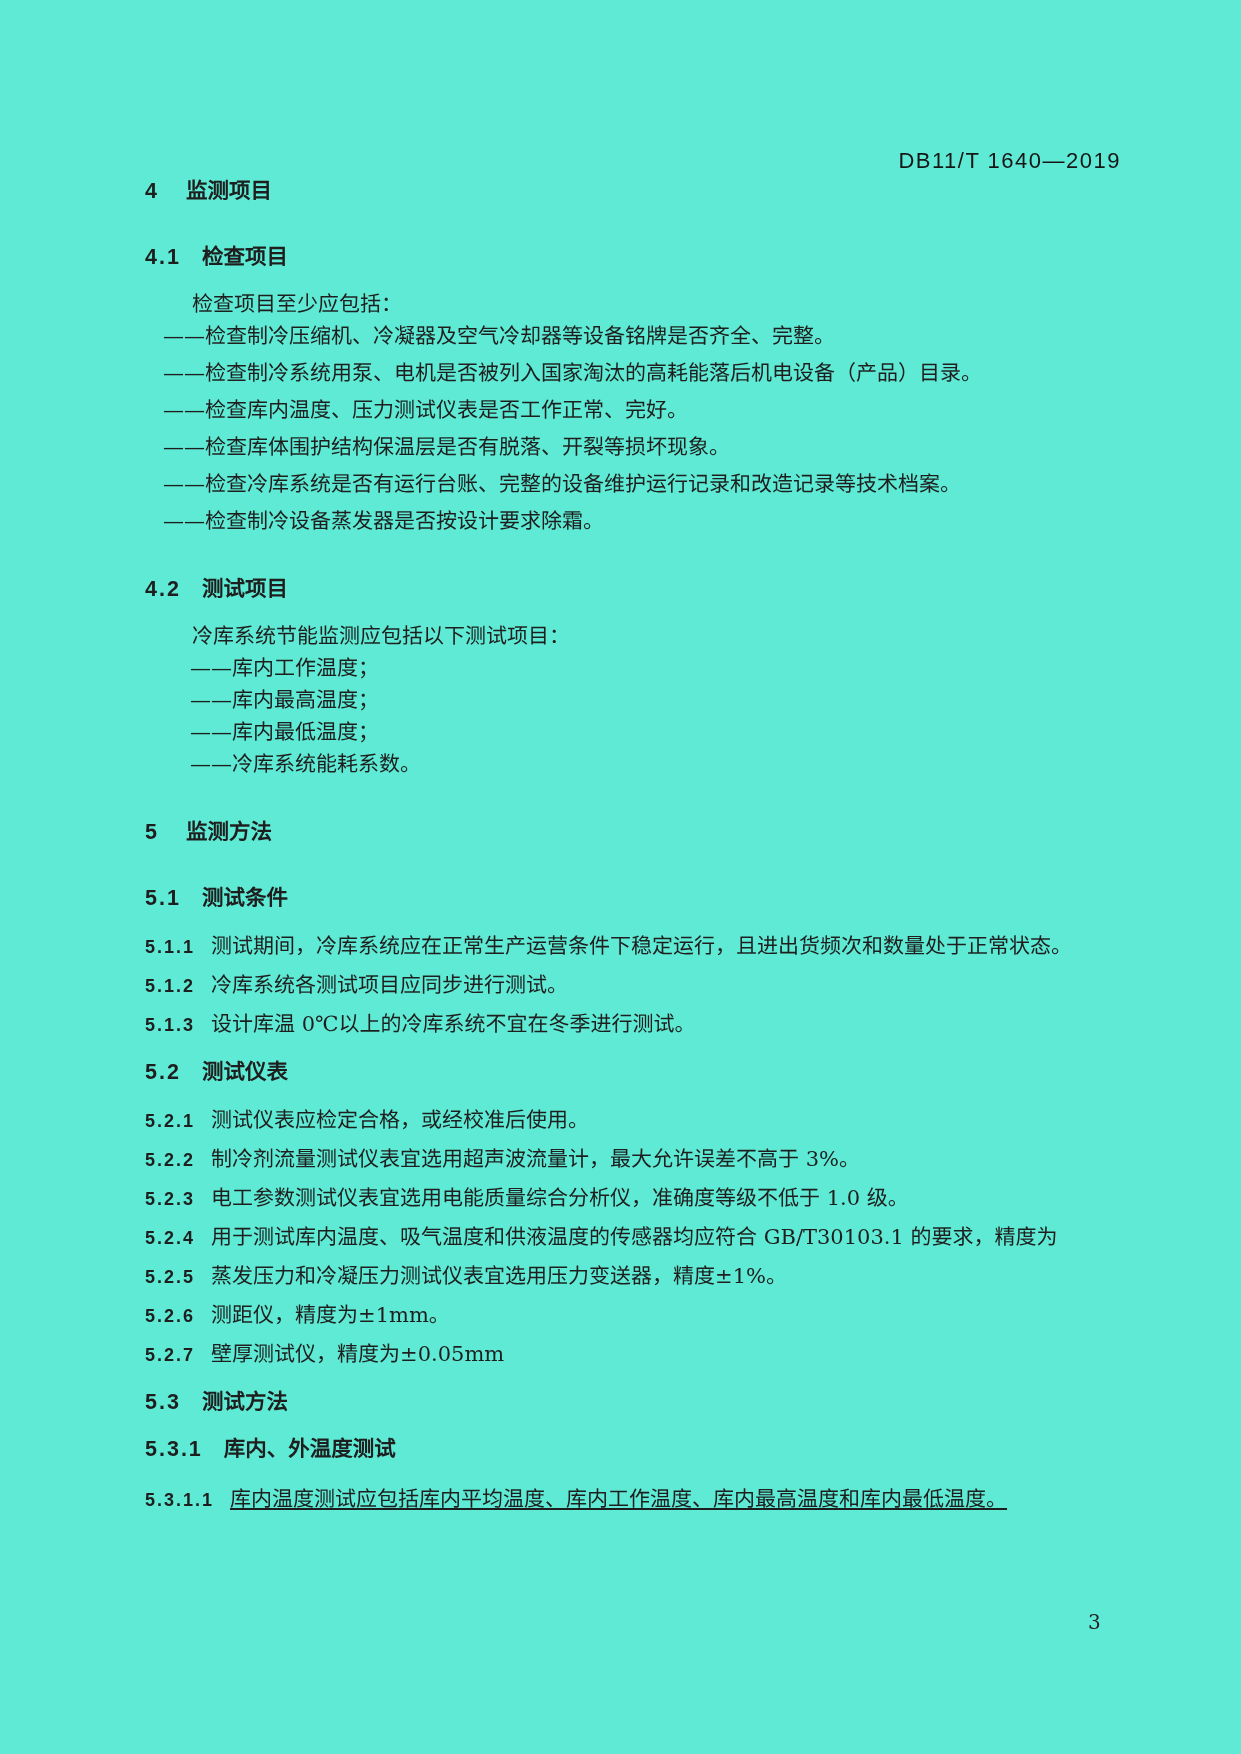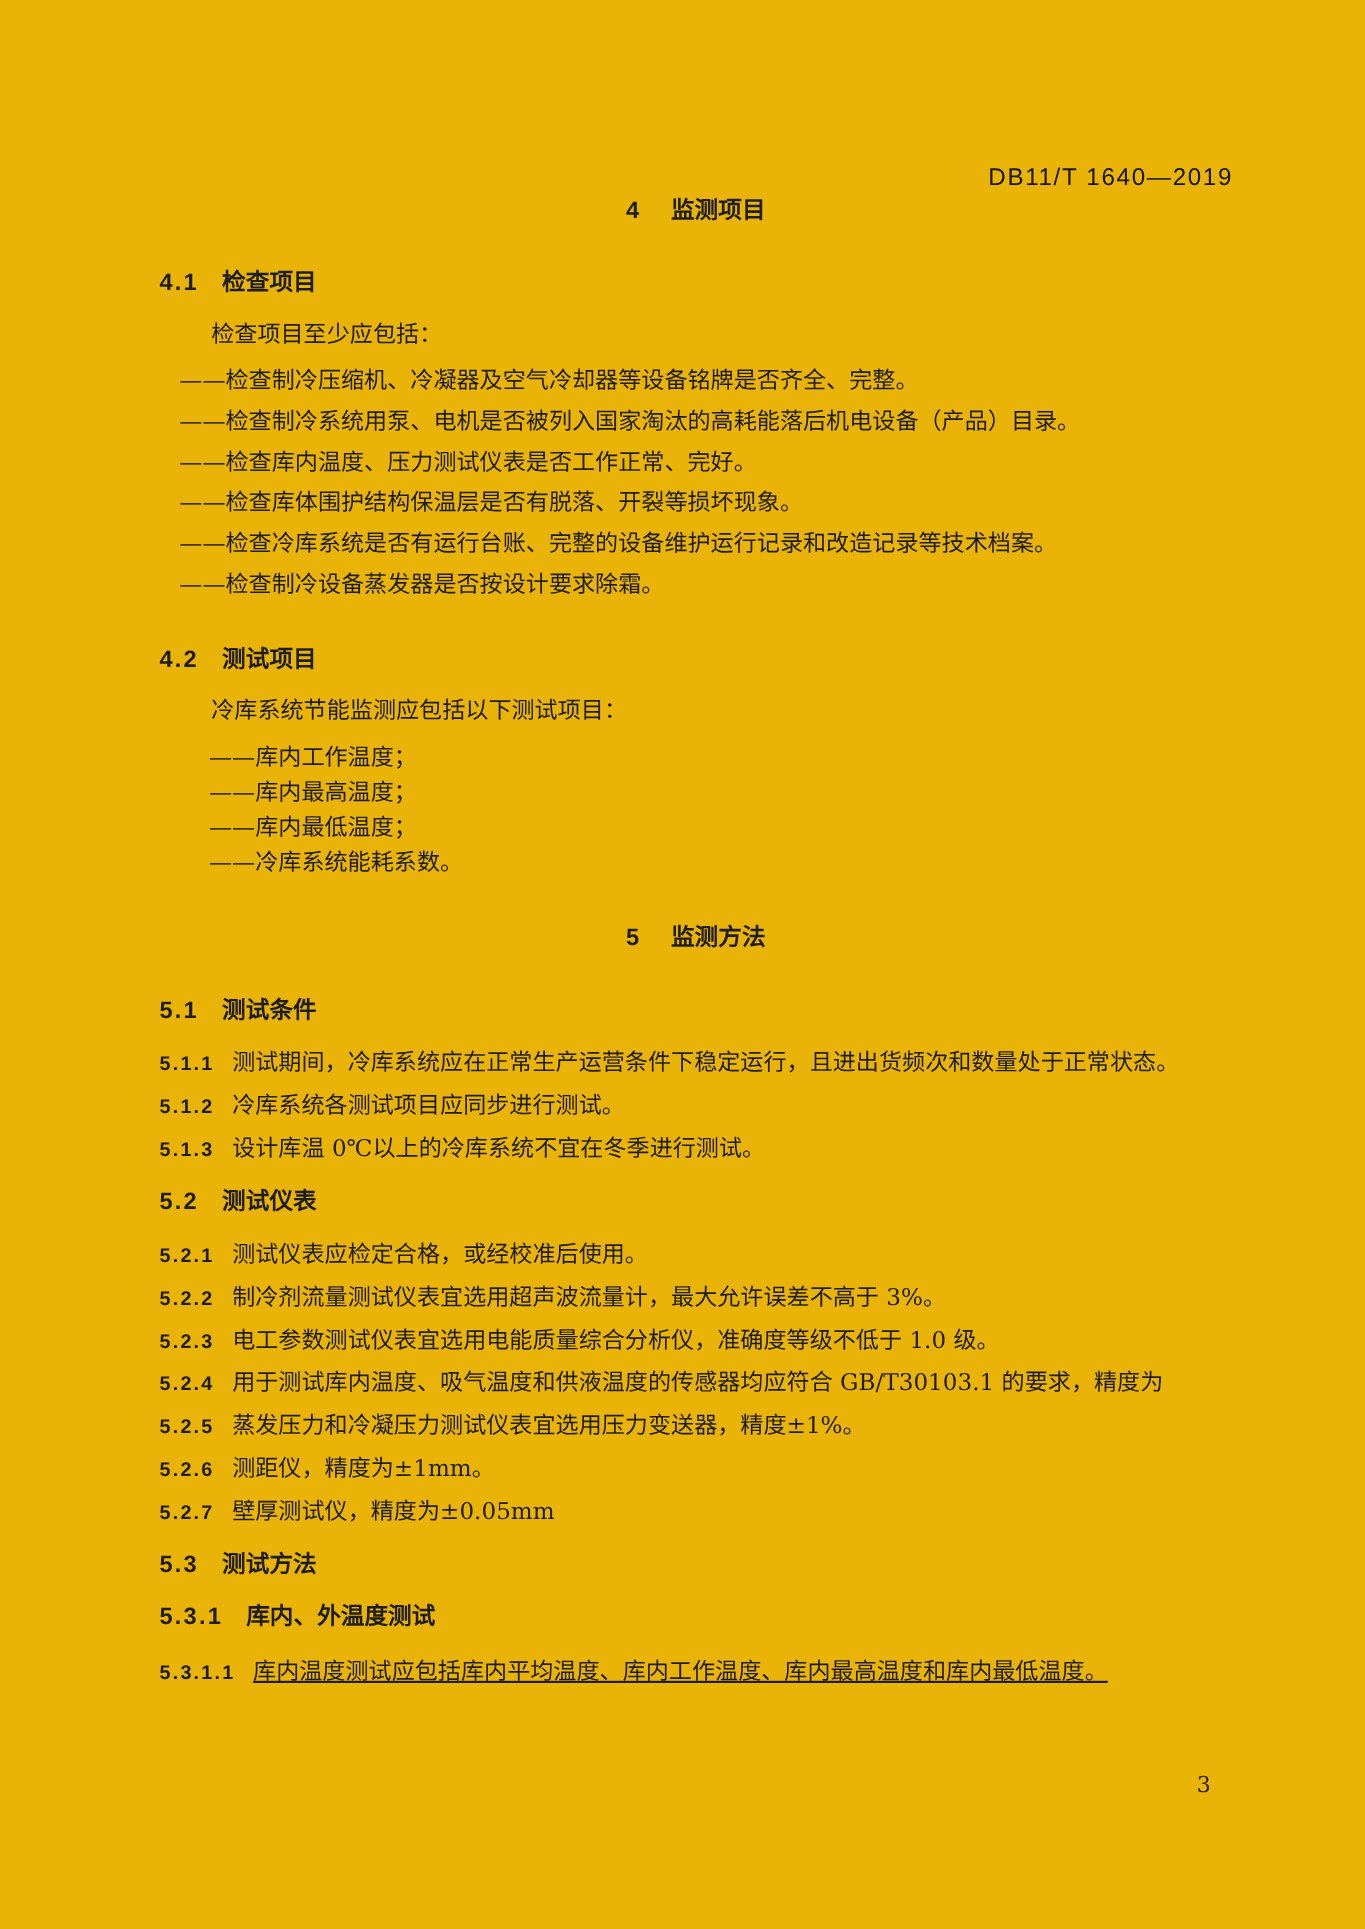--- a/index.html
+++ b/index.html
@@ -1,21 +1,21 @@
 <!DOCTYPE html>
 <html lang="zh-CN"><head>
 <meta charset="utf-8">
 <style>
   html, body { margin: 0; padding: 0; background: #e8e8e8; }
   .page {
     position: relative;
     width: 1241px;
     height: 1754px;
     margin: 0 auto;
-    background: #eab308;
+    background: #5eead4;
     overflow: hidden;
     color: #1e1e1e;
     font-family: "DejaVu Serif", "Liberation Serif", serif;
   }
   .doc-header {
     position: absolute;
     top: 148px;
     right: 120px;
     font-family: "Liberation Sans", "DejaVu Sans", sans-serif;
     font-size: 22px;
@@ -48,30 +48,30 @@
     letter-spacing: 2px;
   }
   .t-h1 .num { margin-right: 27px; }
   .t-h2 .num, .t-h3 .num { margin-right: 21px; }
   .t-clause .num { font-weight: bold; margin-right: 16px; font-size: 18px; }
   
   .t-para  { text-indent: 47px; }
   .t-dash  { margin-left: 18px; }
   .t-dash2 { margin-left: 45px; }
   
-  .t-h1 { margin-top: 36px; text-align: center; }
+  .t-h1 { margin-top: 36px; }
   .content > .t-h1:first-child { margin-top: 0; }
   .t-h1 + .t-h2 { margin-top: 34px; }
   .t-h2 { margin-top: 15px; }
   .t-dash + .t-h2, .t-dash2 + .t-h2 { margin-top: 36px; }
   .t-h3 { margin-top: 15px; }
   .t-para { margin-top: 15px; }
   .t-dash { margin-top: 5px; }
   .t-dash2 { margin-top: 0; }
-  .t-para + .t-dash, .t-para + .t-dash2 { margin-top: 10px; }
+  .t-para + .t-dash, .t-para + .t-dash2 { margin-top: 0; }
   .t-clause { margin-top: 6px; }
   .t-h2 + .t-clause { margin-top: 16px; }
   .t-h3 + .t-clause { margin-top: 18px; text-decoration: underline; }
   .page-number {
     position: absolute;
     top: 1610px;
     left: 1088px;
     font-size: 20px;
     font-family: "DejaVu Serif", "Liberation Serif", serif;
     color: #222;

